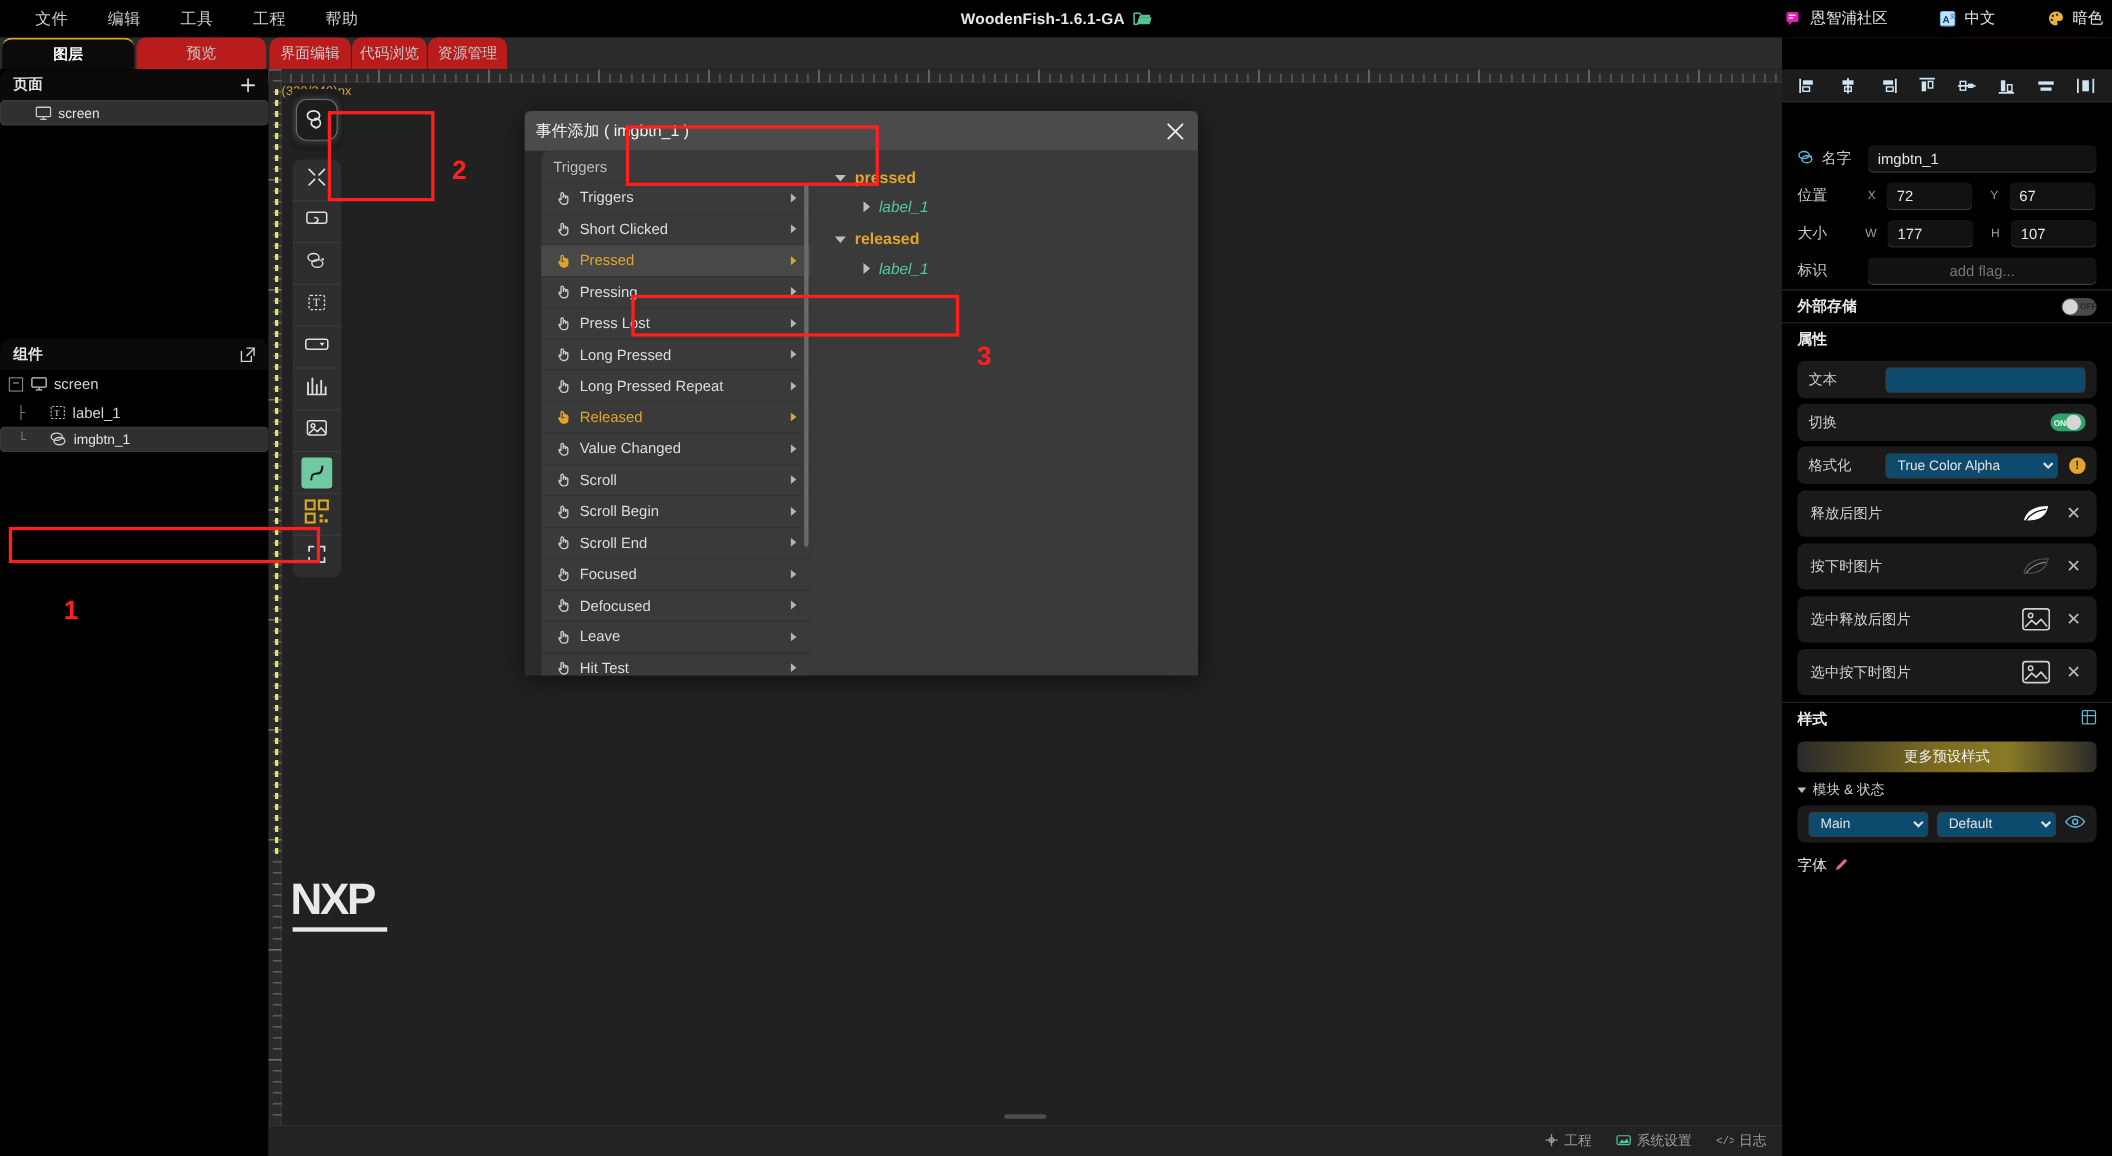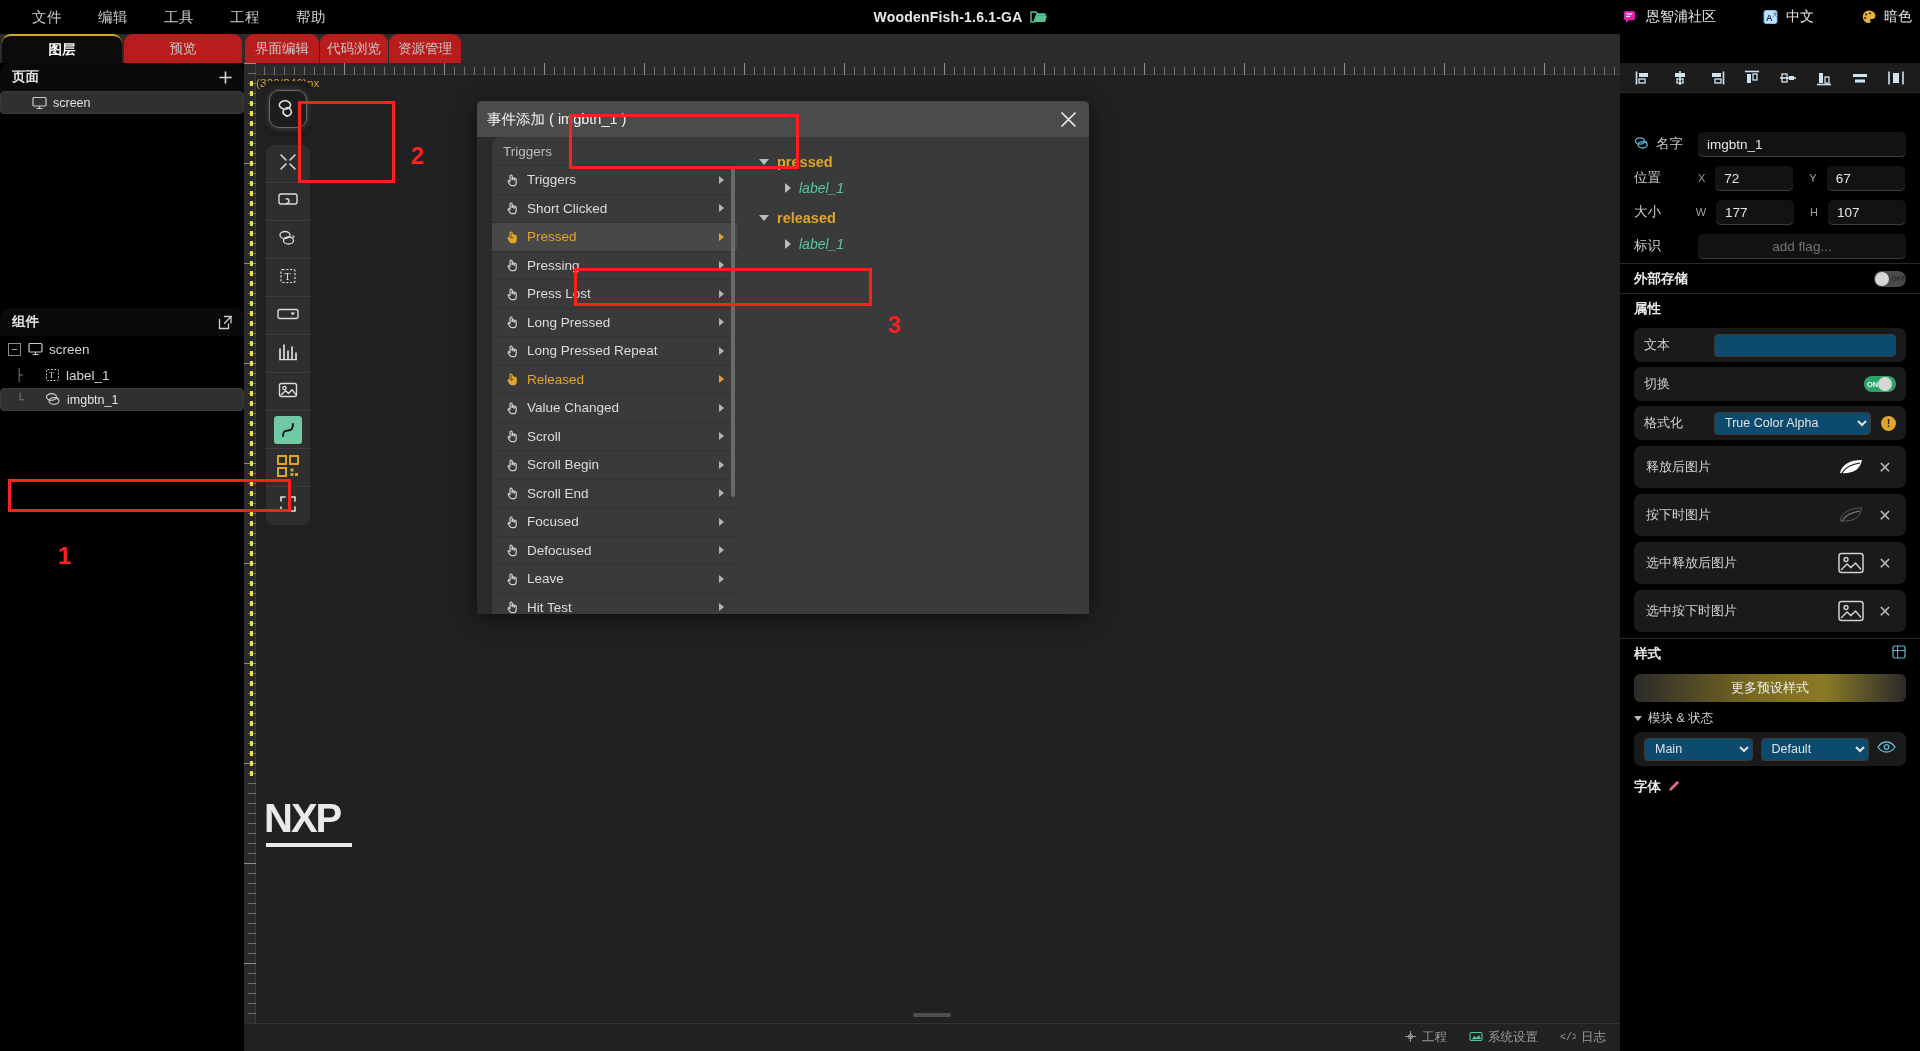--- a/index.html
+++ b/index.html
@@ -1306,21 +1306,21 @@
         <select class="sel" style="flex:1" id="modsel"><option value="Main">Main</option><option value="Items">Items</option><option value="Indicator">Indicator</option></select>
         <select class="sel" style="flex:1" id="stsel"><option value="Default">Default</option><option value="Pressed">Pressed</option><option value="Checked">Checked</option><option value="Disabled">Disabled</option></select>
         <span>
           <svg width="19" height="14" viewBox="0 0 19 14">
               <path d="M1 7s3.2-5 8.5-5S18 7 18 7s-3.2 5-8.5 5S1 7 1 7z" fill="none" stroke="#5fb8d8" stroke-width="1.3"></path>
               <circle cx="9.5" cy="7" r="2.3" fill="none" stroke="#5fb8d8" stroke-width="1.3"></circle>
             </svg>
         </span>
       </div>
 
-      <div class="mini-head" style="margin-top:12px;font-weight:bold;font-size:13.5px;color:#e8e8e8">
+      <div class="mini-head" style="margin-top:12px;font-weight:normal;font-size:13.5px;color:#e8e8e8">
         <span>字体</span>
         <span>
           <svg width="14" height="14" viewBox="0 0 14 14">
               <path d="M2 12l1-3 7-7 2 2-7 7z" fill="#e06a9a"></path>
               <path d="M10 2l2 2" stroke="#c2447a" stroke-width="1"></path>
             </svg>
         </span>
       </div>
     </div>
   </div>

